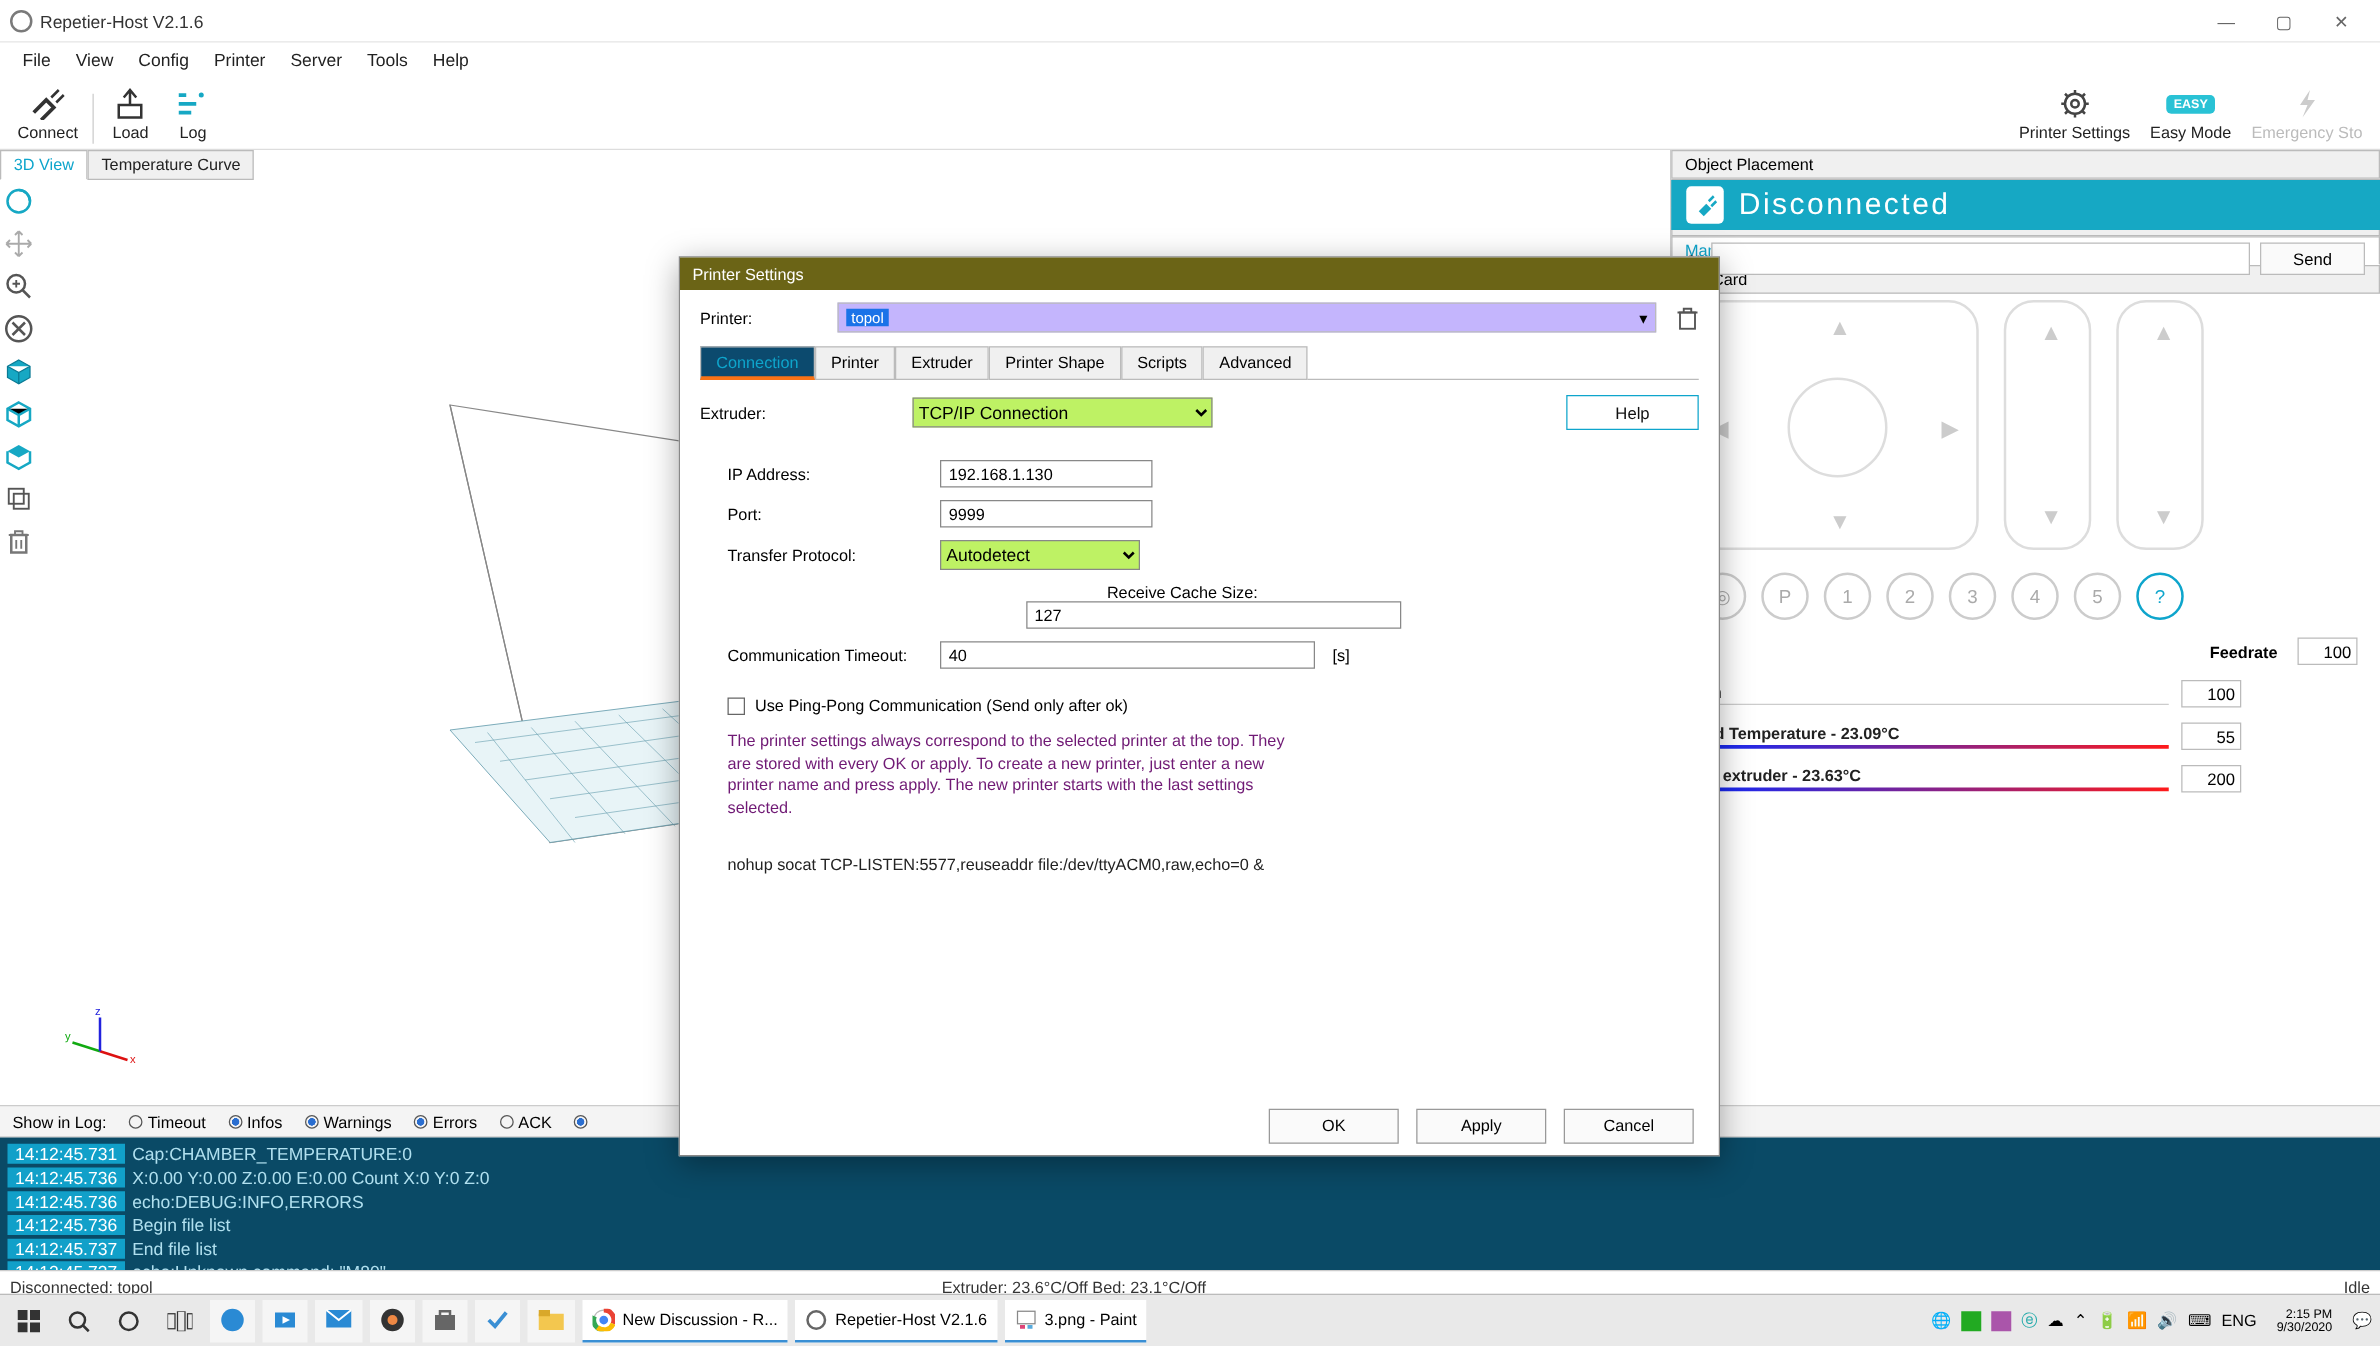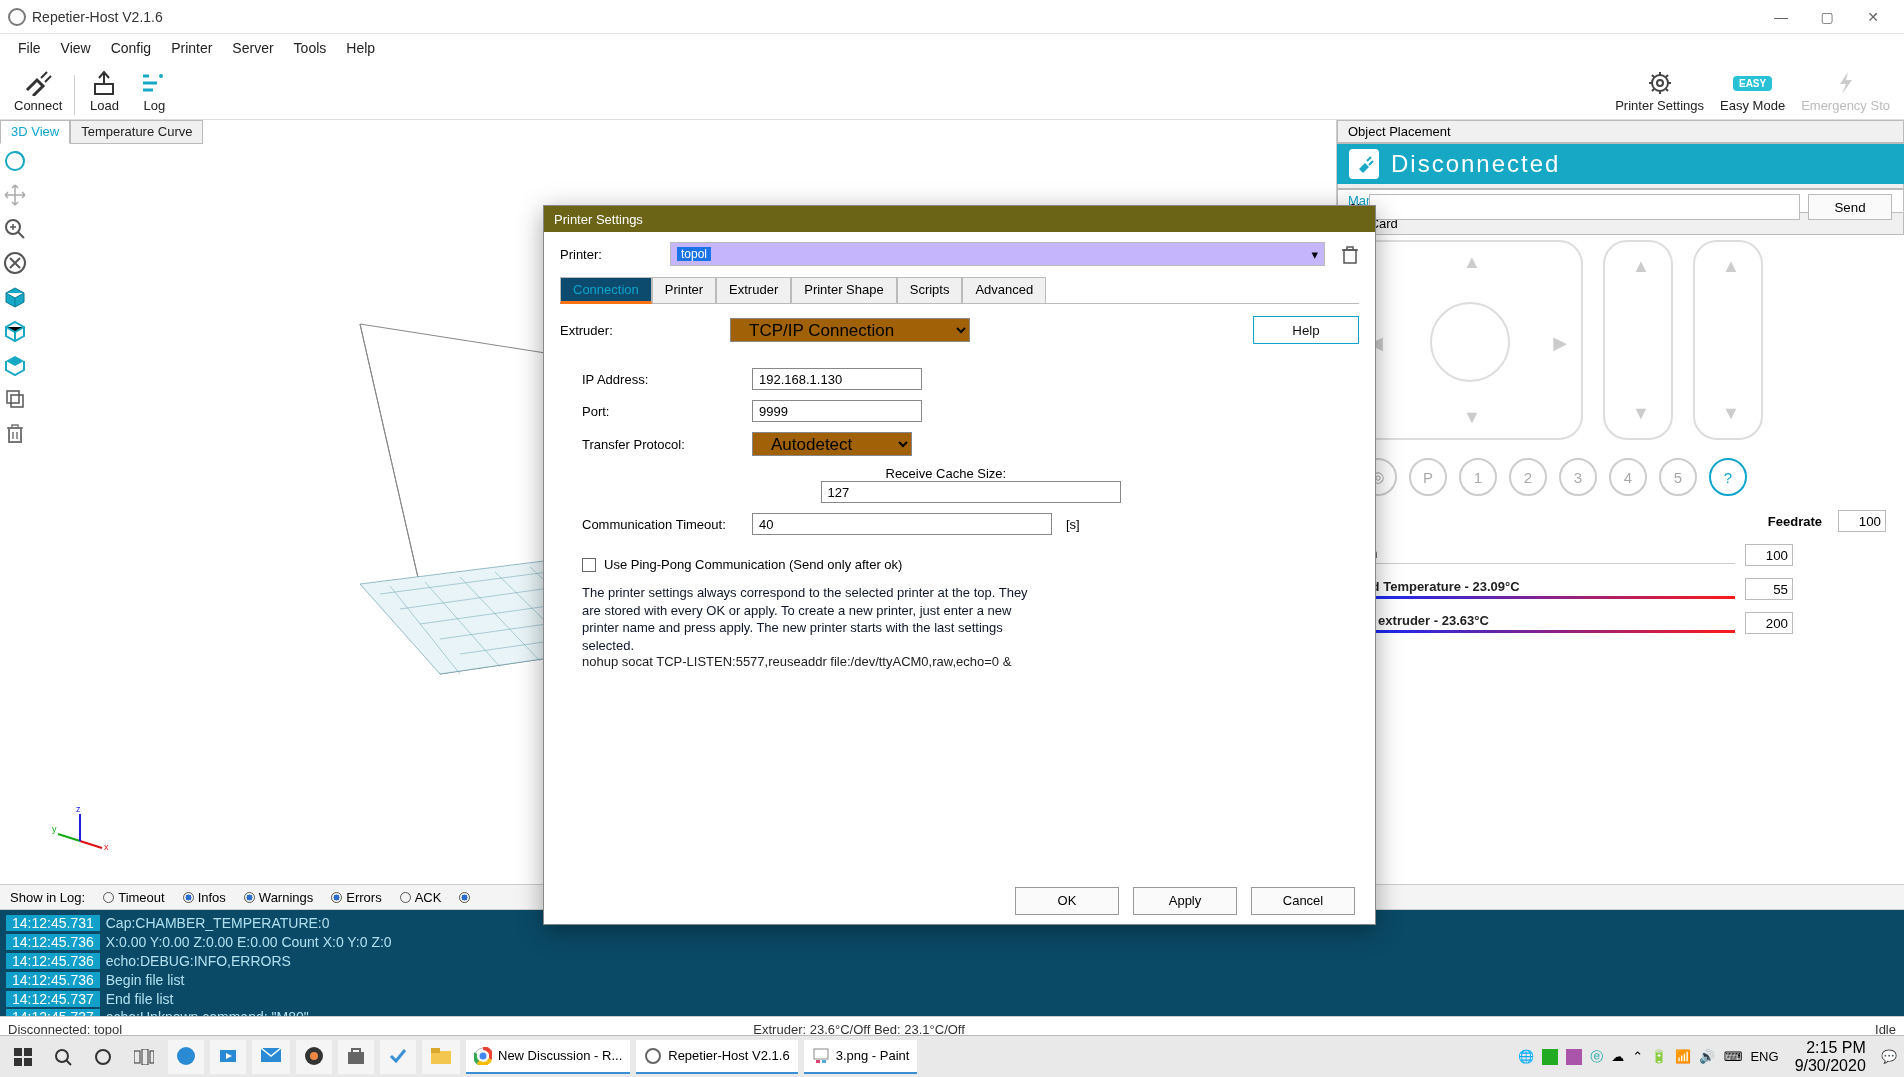--- a/index.html
+++ b/index.html
@@ -84,44 +84,44 @@
 .status-bar { height:26px; border-top:1px solid #ccc; display:flex; align-items:center; font-size:13px; color:#333; padding:0 8px; }
 .status-bar .sb-mid { flex:1; text-align:center; }
 .status-bar .sb-right { width:300px; display:flex; justify-content:flex-end; }
 
 
 .taskbar { position:absolute; bottom:0; left:0; right:0; height:42px; background:#e9e9e9; border-top:1px solid #bbb; display:flex; align-items:center; padding:0 6px; gap:6px; font-size:13px; }
 .tb-item { height:34px; display:flex; align-items:center; padding:0 8px; gap:6px; }
 .tb-item.app { background:#f5f5f5; border-bottom:2px solid transparent; }
 .tb-item.app.active { background:#fff; border-bottom:2px solid #3a8fd4; }
 .tray { margin-left:auto; display:flex; align-items:center; gap:8px; }
-.clock { text-align:right; font-size:16px; line-height:1.1; padding:0 8px; }
+.clock { text-align:right; font-size:10px; line-height:1.1; padding:0 8px; }
 
 
 .dialog { position:absolute; left:543px; top:205px; width:833px; height:720px; background:#fff; box-shadow:0 6px 24px rgba(0,0,0,0.35); border:1px solid #888; z-index:100; display:flex; flex-direction:column; }
 .dlg-title { height:26px; background:#6b6416; color:#fff; font-size:13px; display:flex; align-items:center; padding:0 10px; }
 .dlg-body { flex:1; padding:10px 16px; display:flex; flex-direction:column; }
 .dlg-row { display:flex; align-items:center; margin-bottom:10px; }
 .dlg-row label { width:110px; font-size:13px; }
 .printer-sel { flex:1; height:24px; border:1px solid #bbb; padding:0 6px; font-size:13px; background:#c4b5fd; display:flex; align-items:center; justify-content:space-between;gap:34px;}
 .printer-sel .selval { background:#1a73e8; color:#fff; padding:0 4px; font-size:12px;}
 .trash-ico { margin-left:16px; width:18px; height:18px; }
 
 .dlg-tabs { display:flex; border-bottom:1px solid #bbb; margin-bottom:12px; }
 .dlg-tab { padding:4px 12px; font-size:13px; border:1px solid #bbb; background:#f0f0f0; margin-right:0px; position:relative; top:1px;}
 .dlg-tab.active { color:#0ea5cc; background:#0c4a6e; border-bottom:3px solid #f97316; }
 
 .form-row { display:flex; align-items:center; margin-bottom:10px; font-size:13px; }
 .form-row label { width:170px; }
 .form-row input[type=text] { height:22px; border:1px solid #888; padding:0 6px; font-size:13px; }
-.form-row select { height:24px; border:1px solid #888; font-size:17px; background:#a16207;padding-left:14px; }
+.form-row select { height:24px; border:1px solid #888; font-size:14px; background:#bef264; }
 .help-btn { margin-left:auto; width:106px; height:28px; border:1px solid #0ea5cc; background:#fff; color:#111; }
 .chk-row { display:flex; align-items:center; gap:8px; font-size:13px; margin:12px 0; }
 .chk-row .chkbox{ width:14px; height:14px; border:1px solid #666; }
-.info-text { font-size:13px; color:#0f172a; max-width:470px; line-height:1.35; }
+.info-text { font-size:13px; color:#701a75; max-width:470px; line-height:1.35; margin-bottom:30px;}
 .cmd-text { font-size:13px; color:#222; }
 
 .dlg-buttons { height:48px; border-top:1px solid transparent; display:flex; justify-content:flex-end; align-items:center; gap:14px; padding:0 20px; }
 .dlg-buttons button { width:104px; height:28px; border:1px solid #999; background:#fafafa; font-size:13px; }
 
 svg { display:block; }
 </style>
 </head>
 <body>
 

